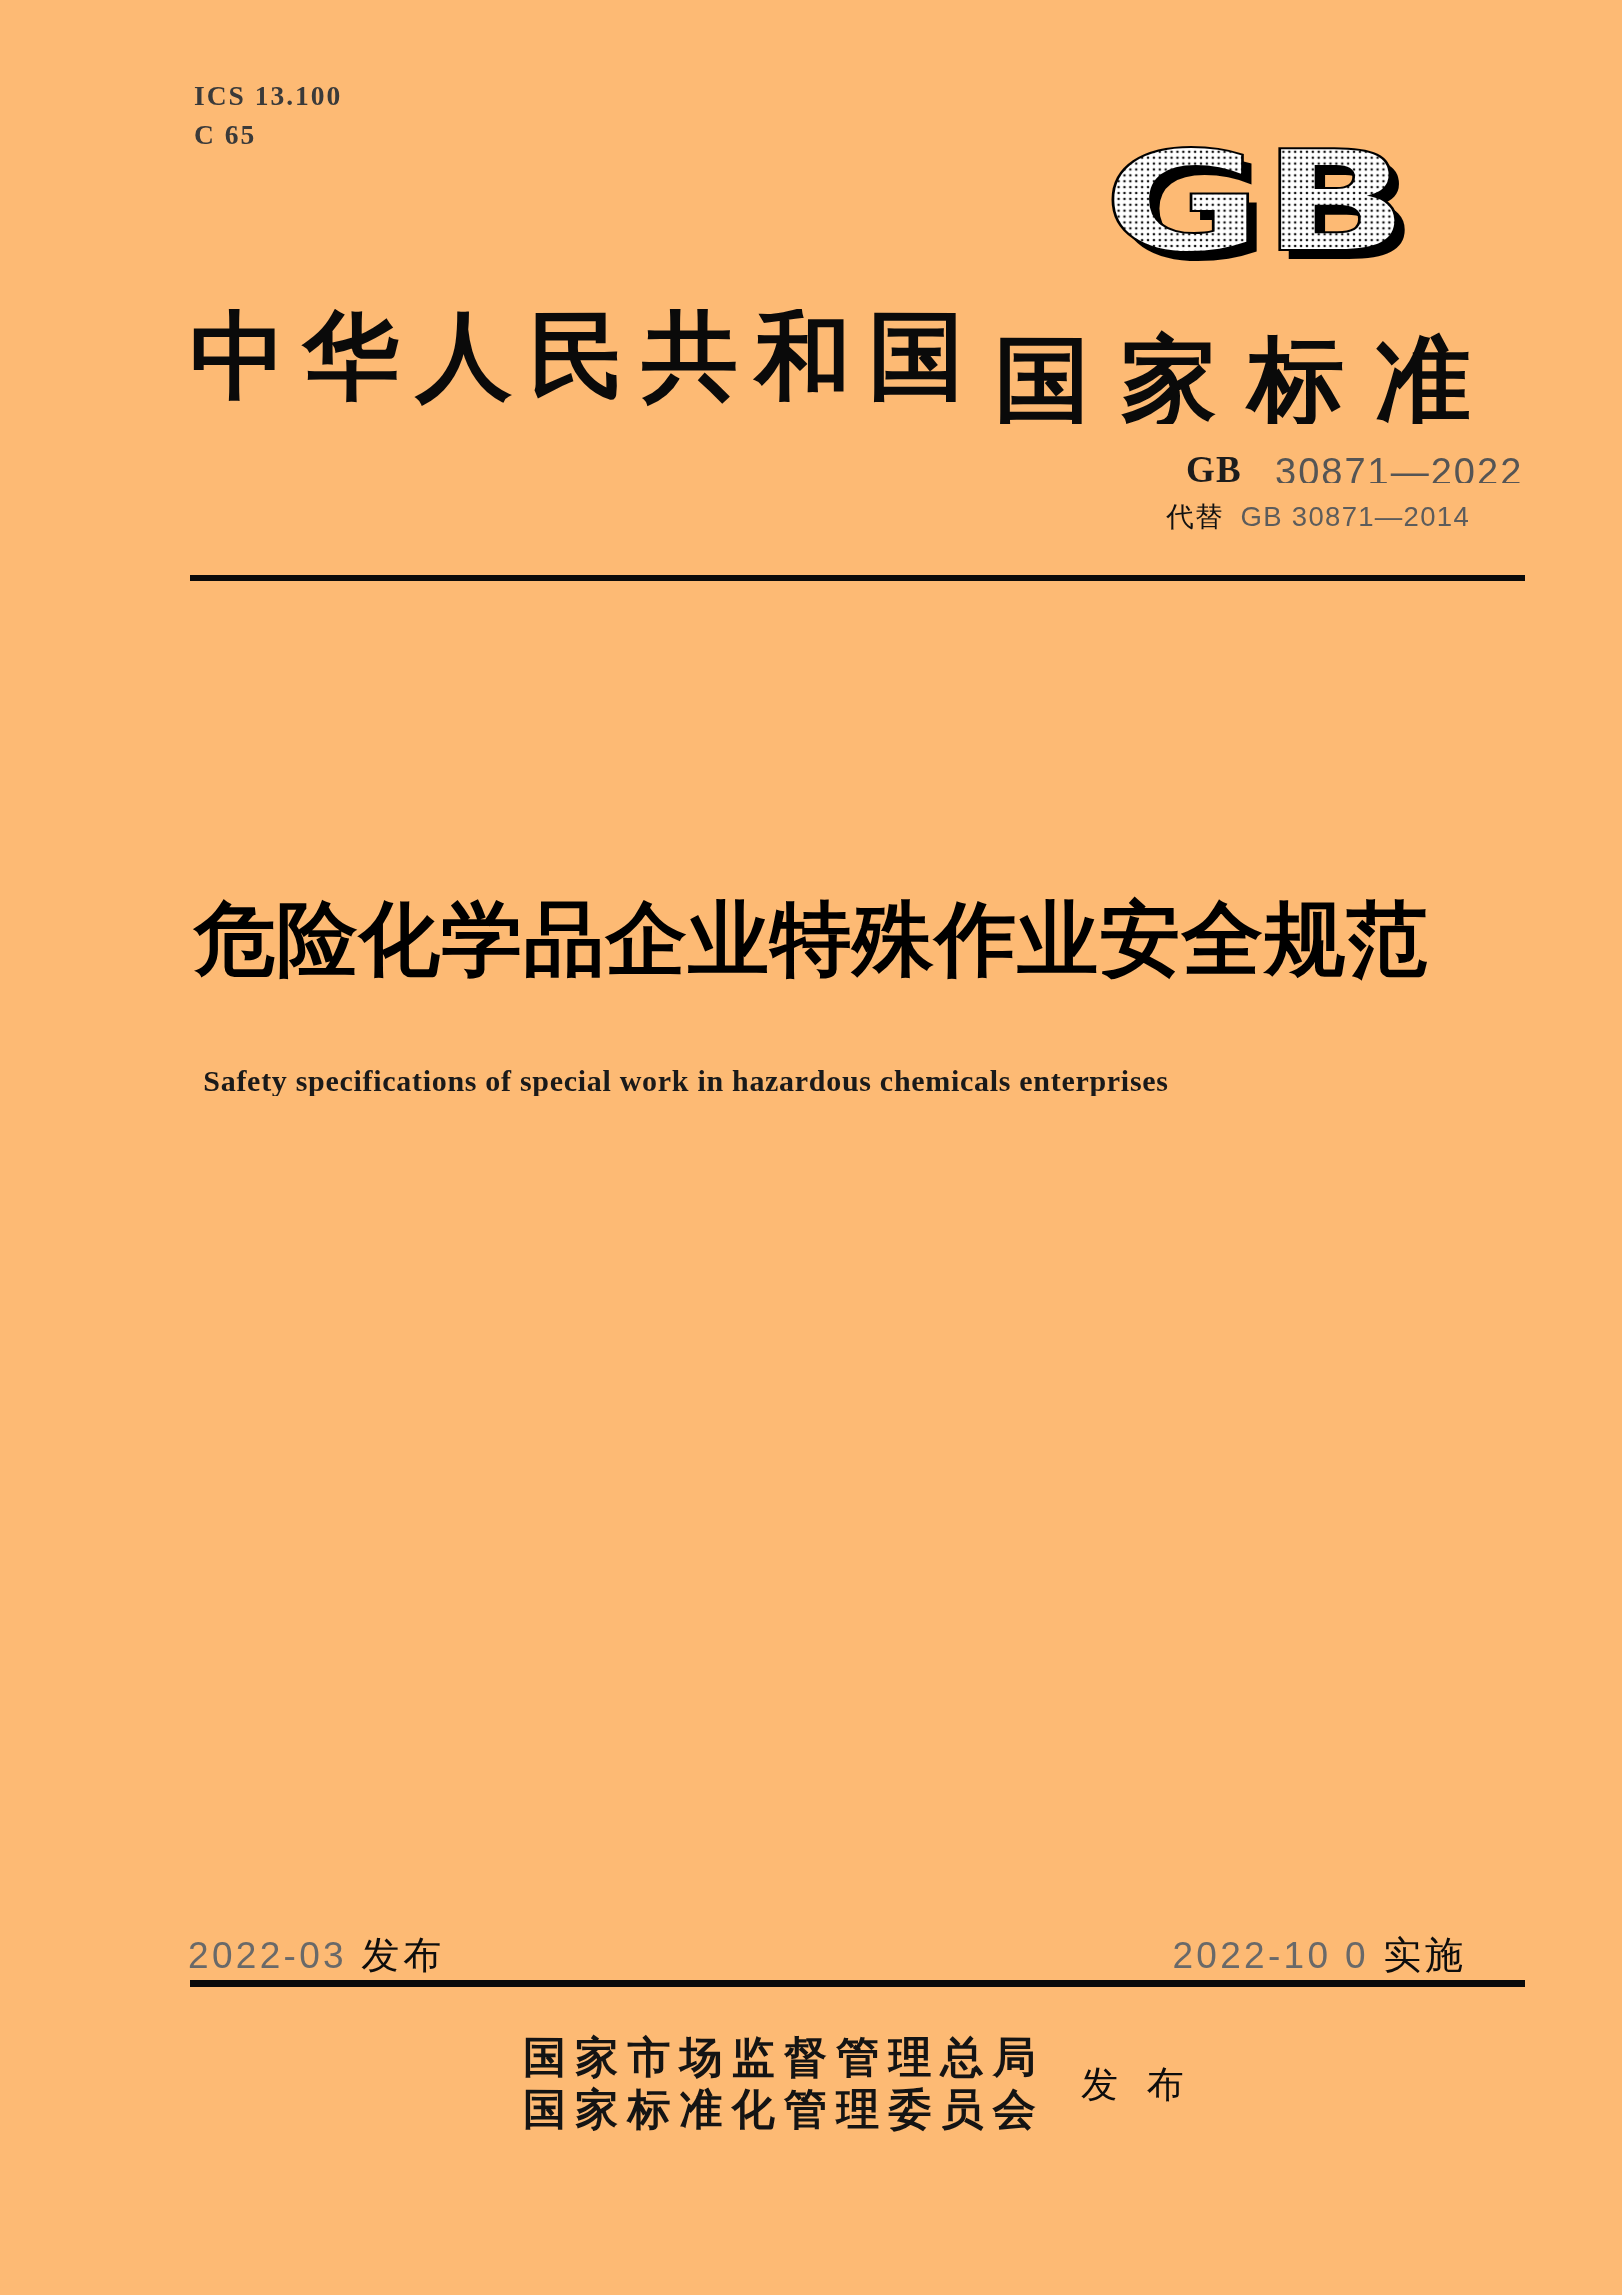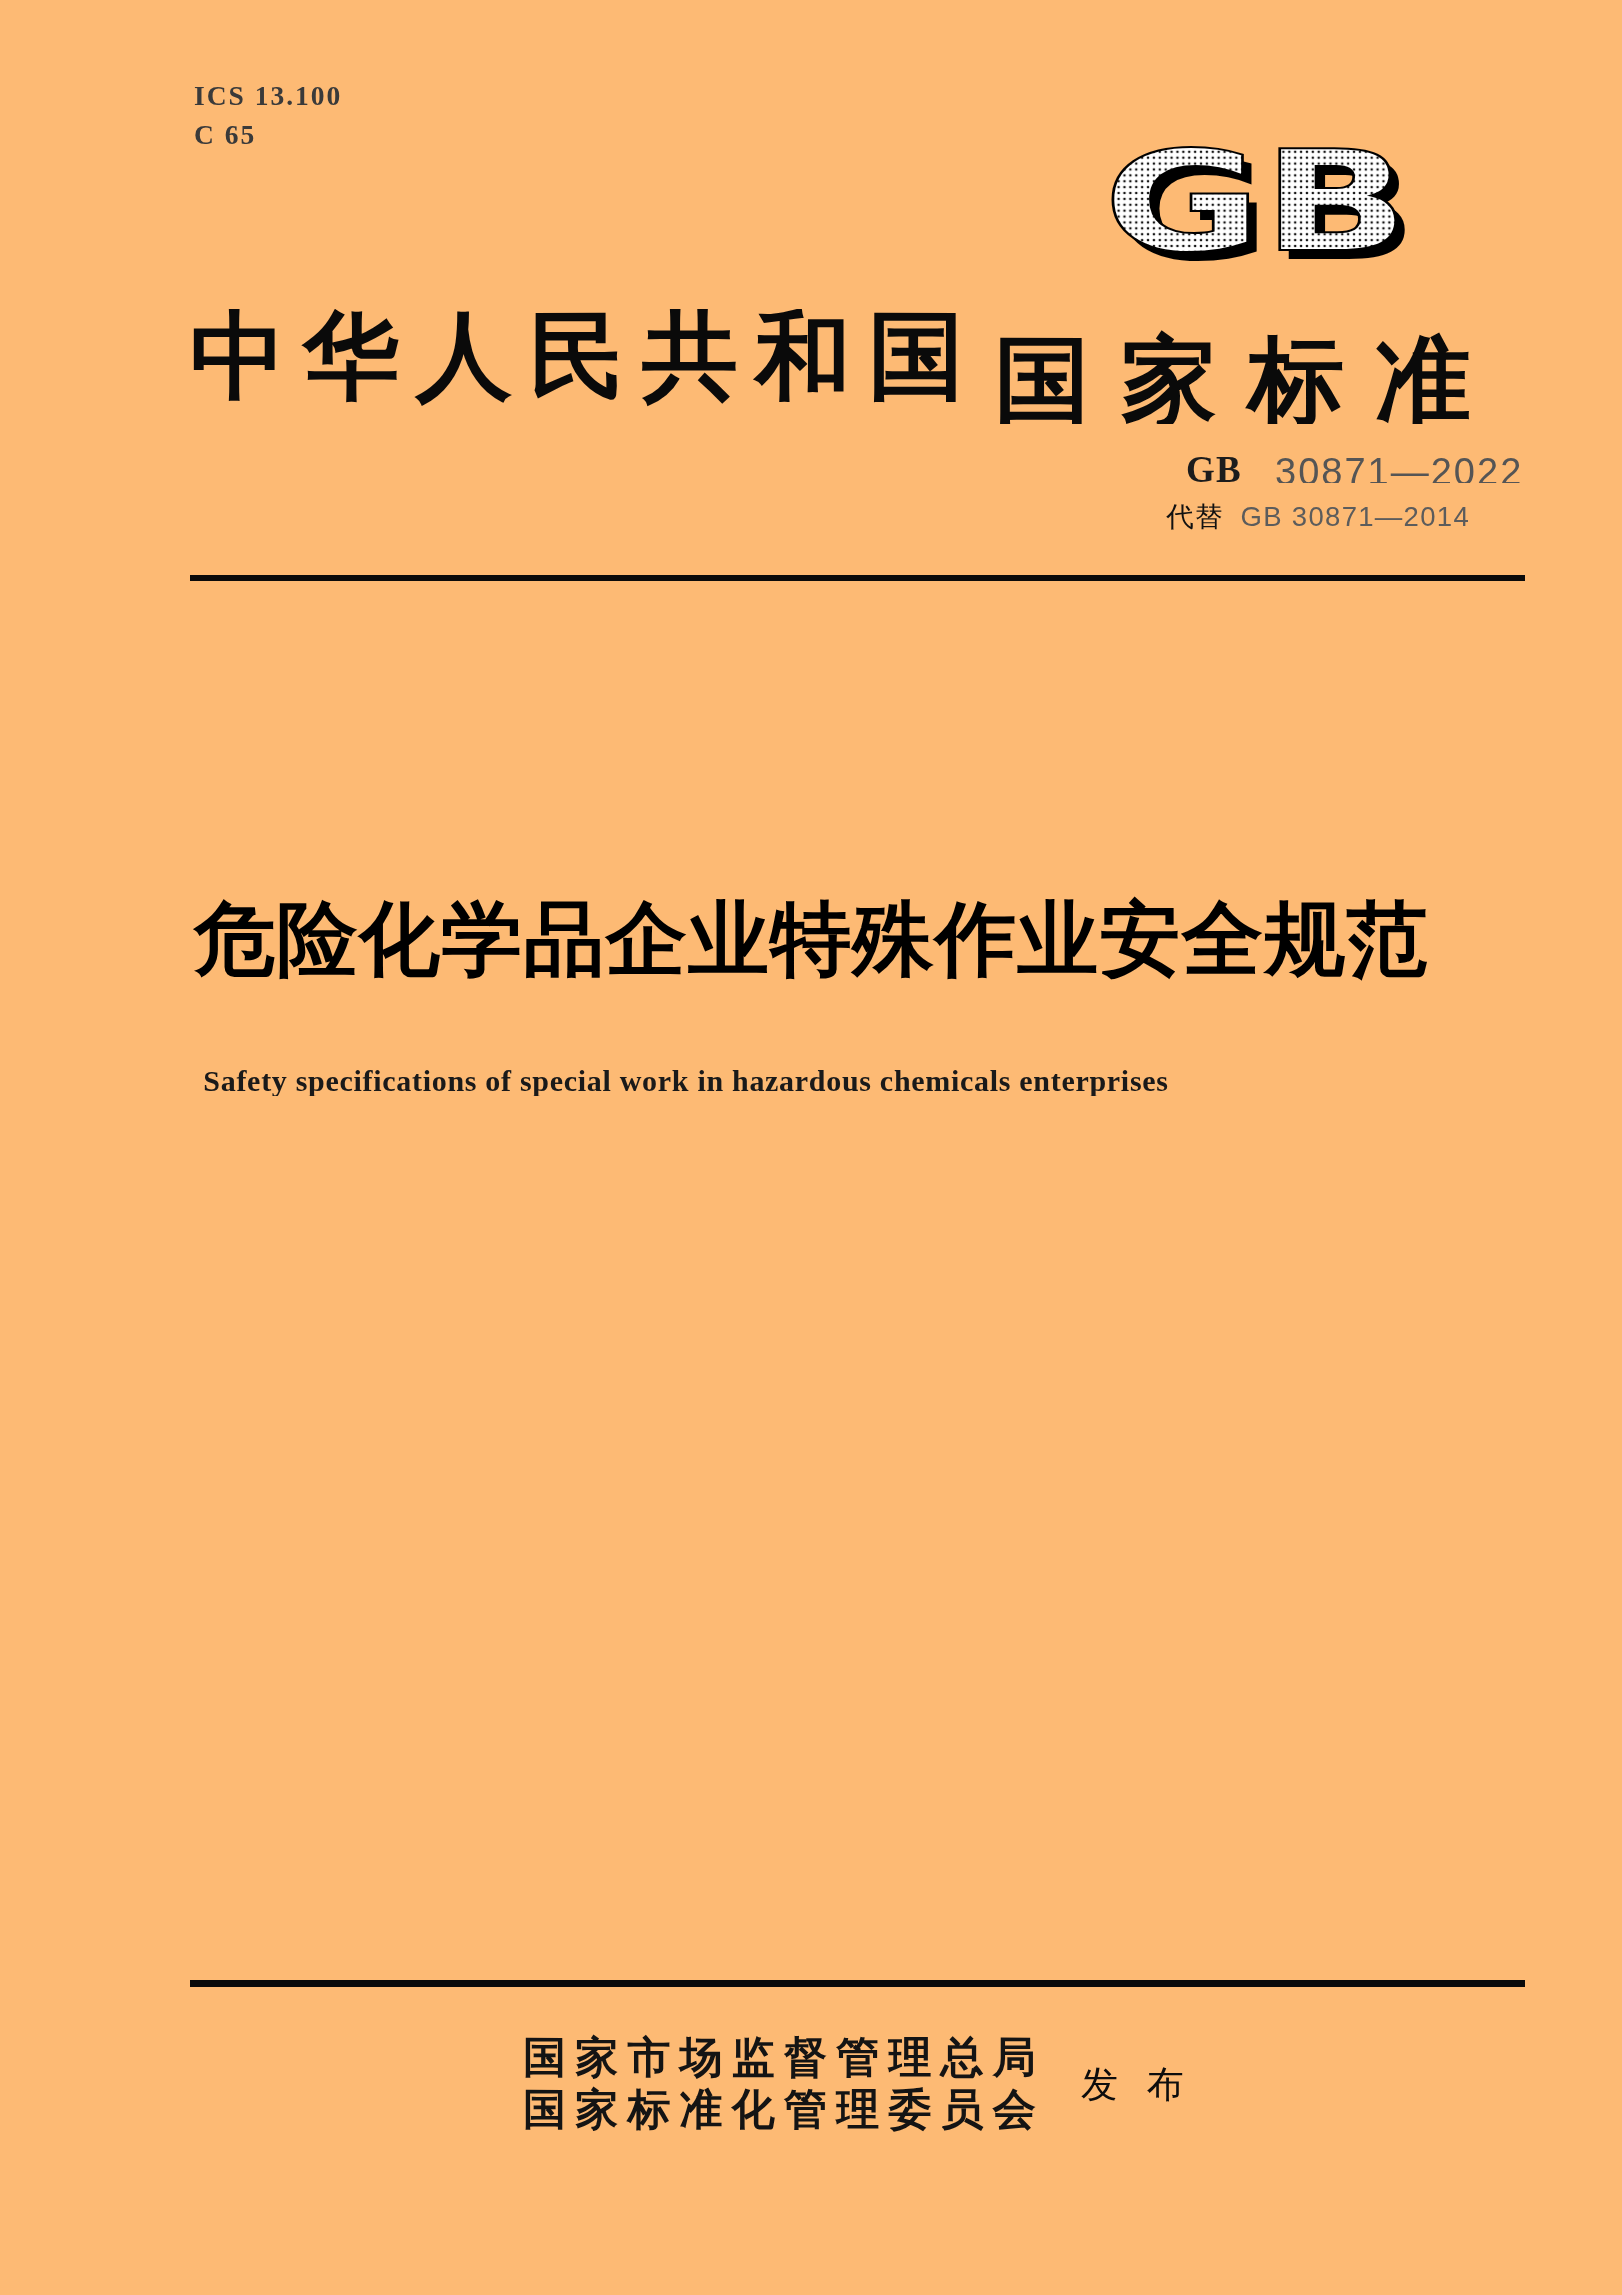--- a/index.html
+++ b/index.html
@@ -144,20 +144,30 @@
   </div>
 
   <div class="rule-top"></div>
 
   <div class="title-cn">危险化学品企业特殊作业安全规范</div>
 
   <div class="title-en-clip">
     <span class="title-en">Safety specifications of special work in hazardous chemicals enterprises</span>
   </div>
 
+  <div class="date-row">
+    <div class="date-group">
+      <span class="date-text">2022-03</span>
+      <span class="date-label">发布</span>
+    </div>
+    <div class="date-group">
+      <span class="date-text">2022-10 0</span>
+      <span class="date-label">实施</span>
+    </div>
+  </div>
 
   <div class="rule-bottom"></div>
 
   <div class="issuer-block">
     <div>国家市场监督管理总局</div>
     <div>国家标准化管理委员会</div>
   </div>
 
   <div class="publish-label">发 布</div>
 

